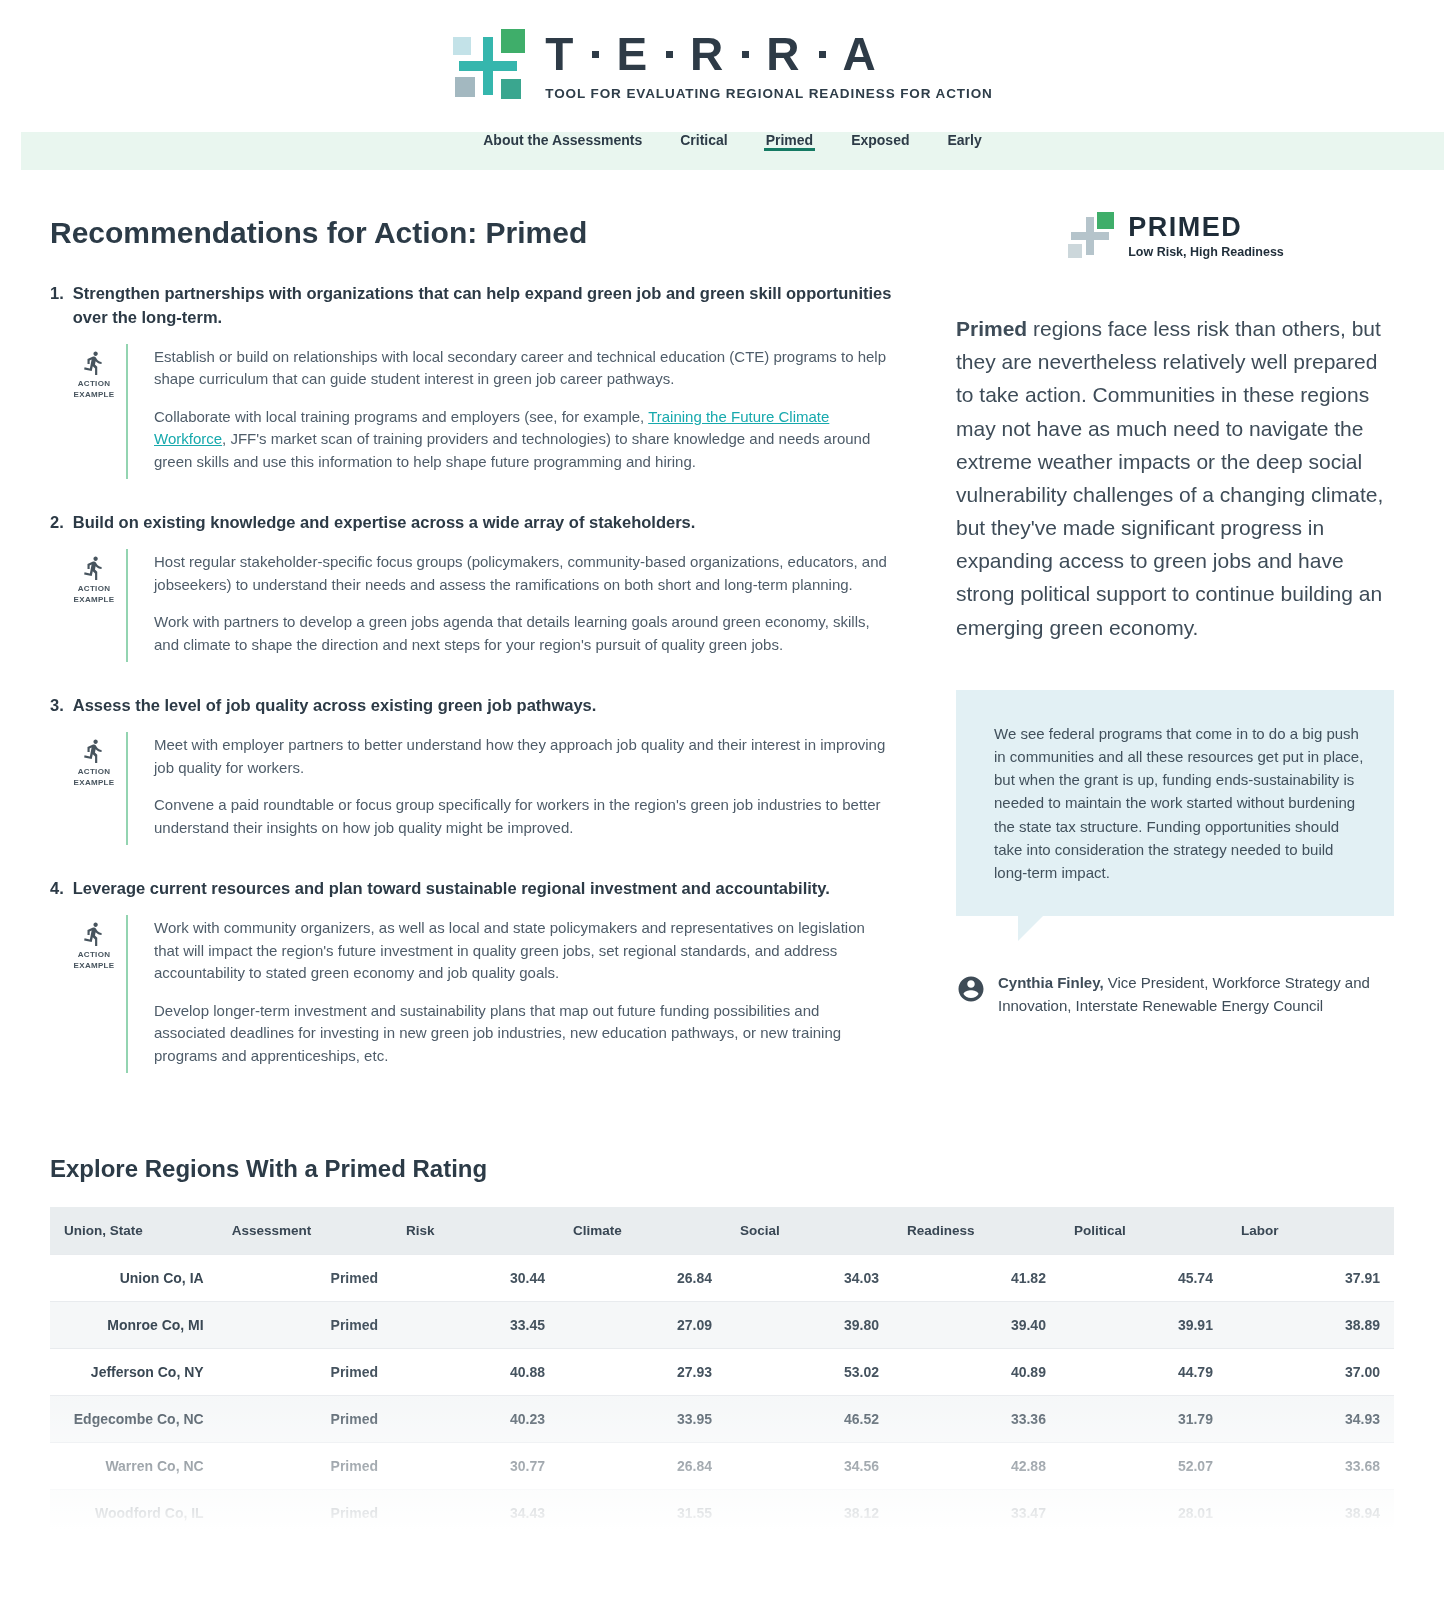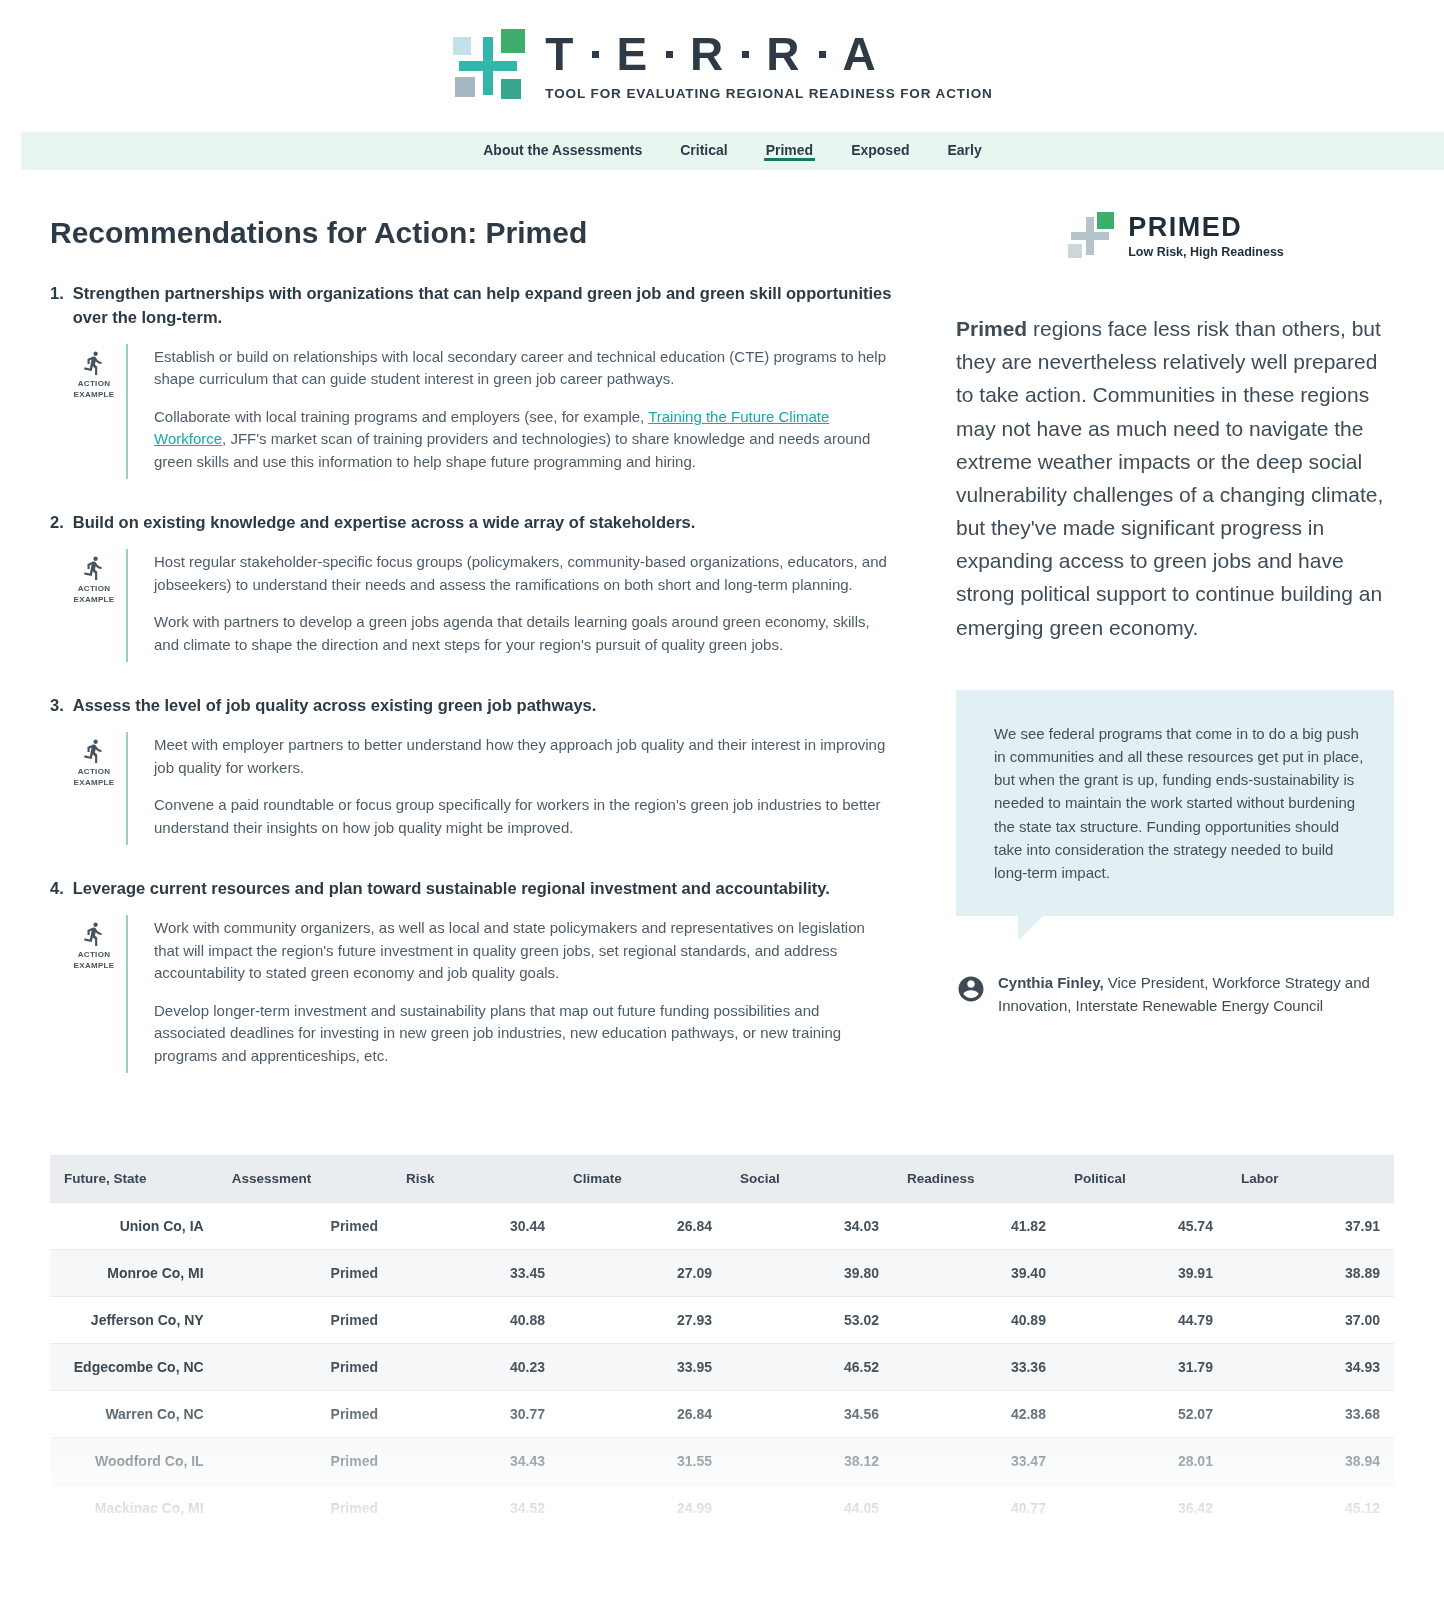--- a/index.html
+++ b/index.html
@@ -16,21 +16,21 @@
   .logo-mark .sq-tl { position: absolute; left: 2px; top: 8px; width: 18px; height: 18px; background: #c3e2e8; }
   .logo-mark .sq-tr { position: absolute; right: 0px; top: 0px; width: 24px; height: 24px; background: #3fae6a; }
   .logo-mark .sq-bl { position: absolute; left: 4px; bottom: 6px; width: 20px; height: 20px; background: #a3b8c0; }
   .logo-mark .sq-br { position: absolute; right: 4px; bottom: 4px; width: 20px; height: 20px; background: #3aa68f; }
   .logo-text { display: flex; flex-direction: column; }
   .logo-letters { display: flex; align-items: center; gap: 17px; font-size: 46px; font-weight: 700; color: #2e3b47; letter-spacing: 2px; line-height: 1; }
   .letter-dot { width: 7px; height: 7px; background: #2e3b47; flex: none; }
   .logo-subtitle { margin-top: 9px; font-size: 13.5px; font-weight: 700; letter-spacing: 0.9px; color: #2e3d49; }
 
   
-  .main-nav { height: 38px; background: #e9f6ef; display: flex; justify-content: center; align-items: center; gap: 34px; margin-left: 21px; }
+  .main-nav { height: 38px; background: #e9f6ef; display: flex; justify-content: center; align-items: flex-start; gap: 34px; margin-left: 21px; }
   .nav-item { display: flex; align-items: center; font-size: 14px; font-weight: 600; color: #2d3b47; text-decoration: none; border-bottom: 3px solid transparent; padding: 0 2px; cursor: pointer; }
   .nav-item.active { font-weight: 700; border-bottom-color: #157a63; }
 
   
   .content { display: flex; gap: 55px; padding: 0 50px; margin-top: 36px; }
   .left-col { flex: 1 1 auto; max-width: 862px; }
   .right-col { width: 438px; flex: none; }
 
   h1.page-title { font-size: 30px; font-weight: 700; color: #2c3b47; margin: 10px 0 32px; }
 
@@ -242,35 +242,36 @@
           <svg viewBox="0 0 24 24">
               <path d="M12 2C6.48 2 2 6.48 2 12s4.48 10 10 10 10-4.48 10-10S17.52 2 12 2zm0 3c1.66 0 3 1.34 3 3s-1.34 3-3 3-3-1.34-3-3 1.34-3 3-3zm0 14.2c-2.5 0-4.71-1.28-6-3.22.03-1.99 4-3.08 6-3.08 1.99 0 5.97 1.09 6 3.08-1.29 1.94-3.5 3.22-6 3.22z"></path>
             </svg>
         </span>
         <p class="attribution-text"><span class="name">Cynthia Finley,</span><span> Vice President, Workforce Strategy and Innovation, Interstate Renewable Energy Council</span></p>
       </div>
     </aside>
   </main>
 
   <section class="regions">
+    <h2>Explore Regions With a Primed Rating</h2>
     <div class="table-wrap">
       <table class="regions-table">
         <colgroup>
           <col class="c-county">
             <col class="c-assess">
             <col class="c-num">
             <col class="c-num">
             <col class="c-num">
             <col class="c-num">
             <col class="c-num">
             <col class="c-num">
         </colgroup>
         <thead>
           <tr>
-            <th>Future, State</th>
+            <th>Union, State</th>
             <th>Assessment</th>
             <th>Risk</th>
             <th>Climate</th>
             <th>Social</th>
             <th>Readiness</th>
             <th>Political</th>
             <th>Labor</th>
           </tr>
         </thead>
         <tbody>

